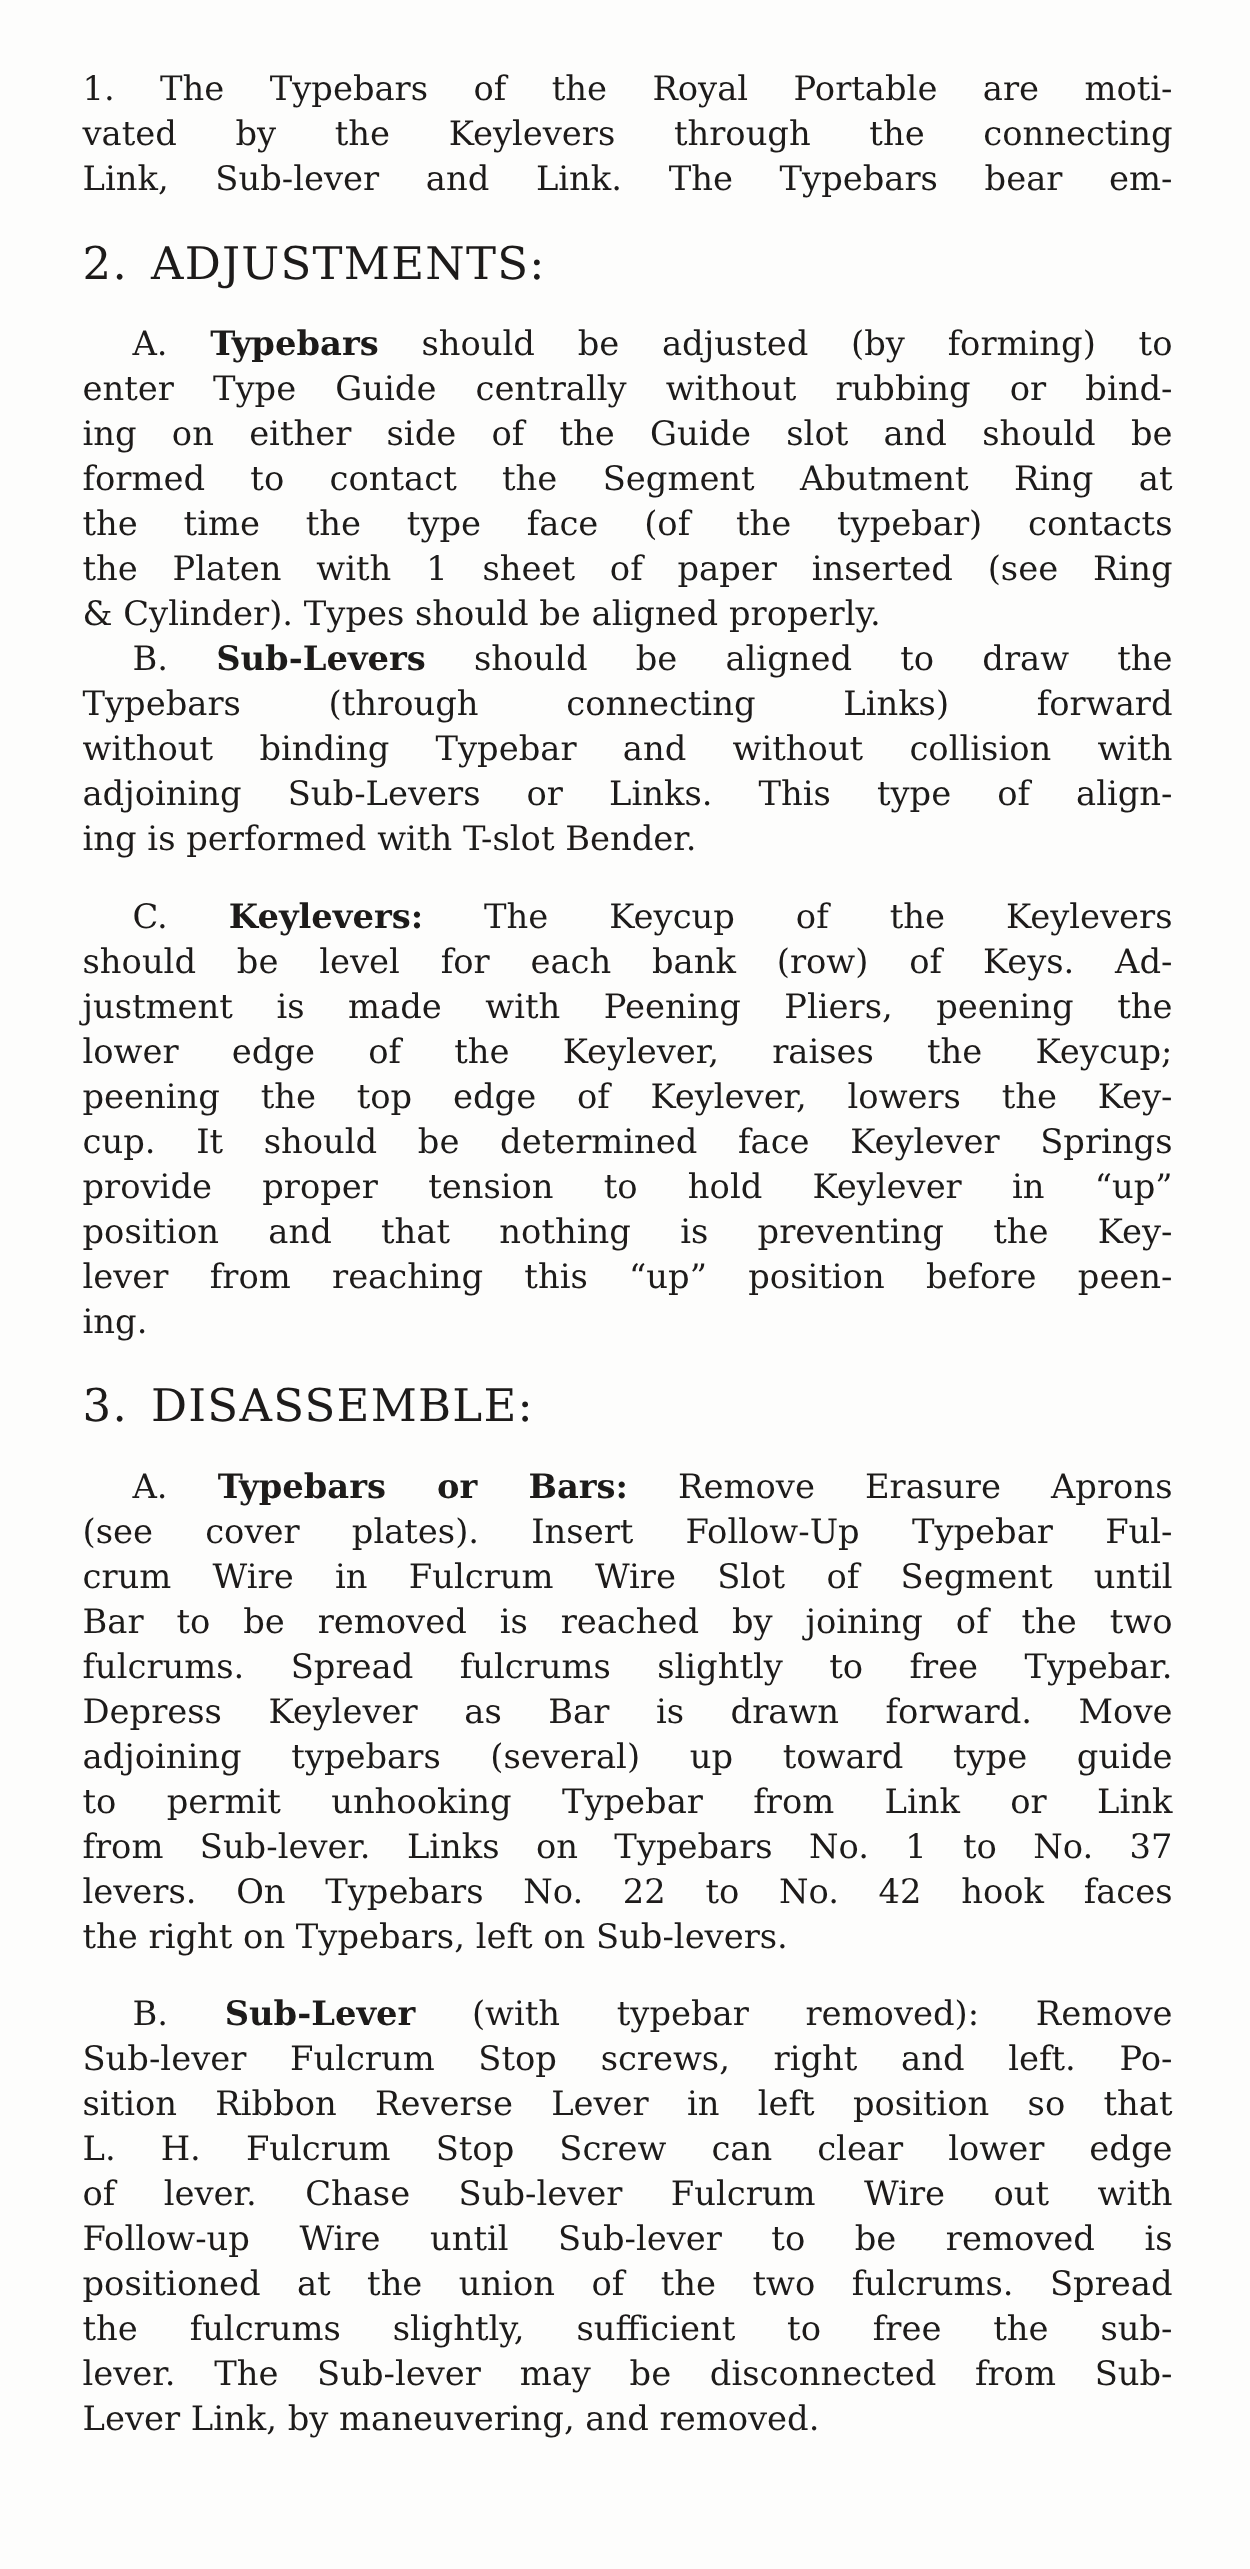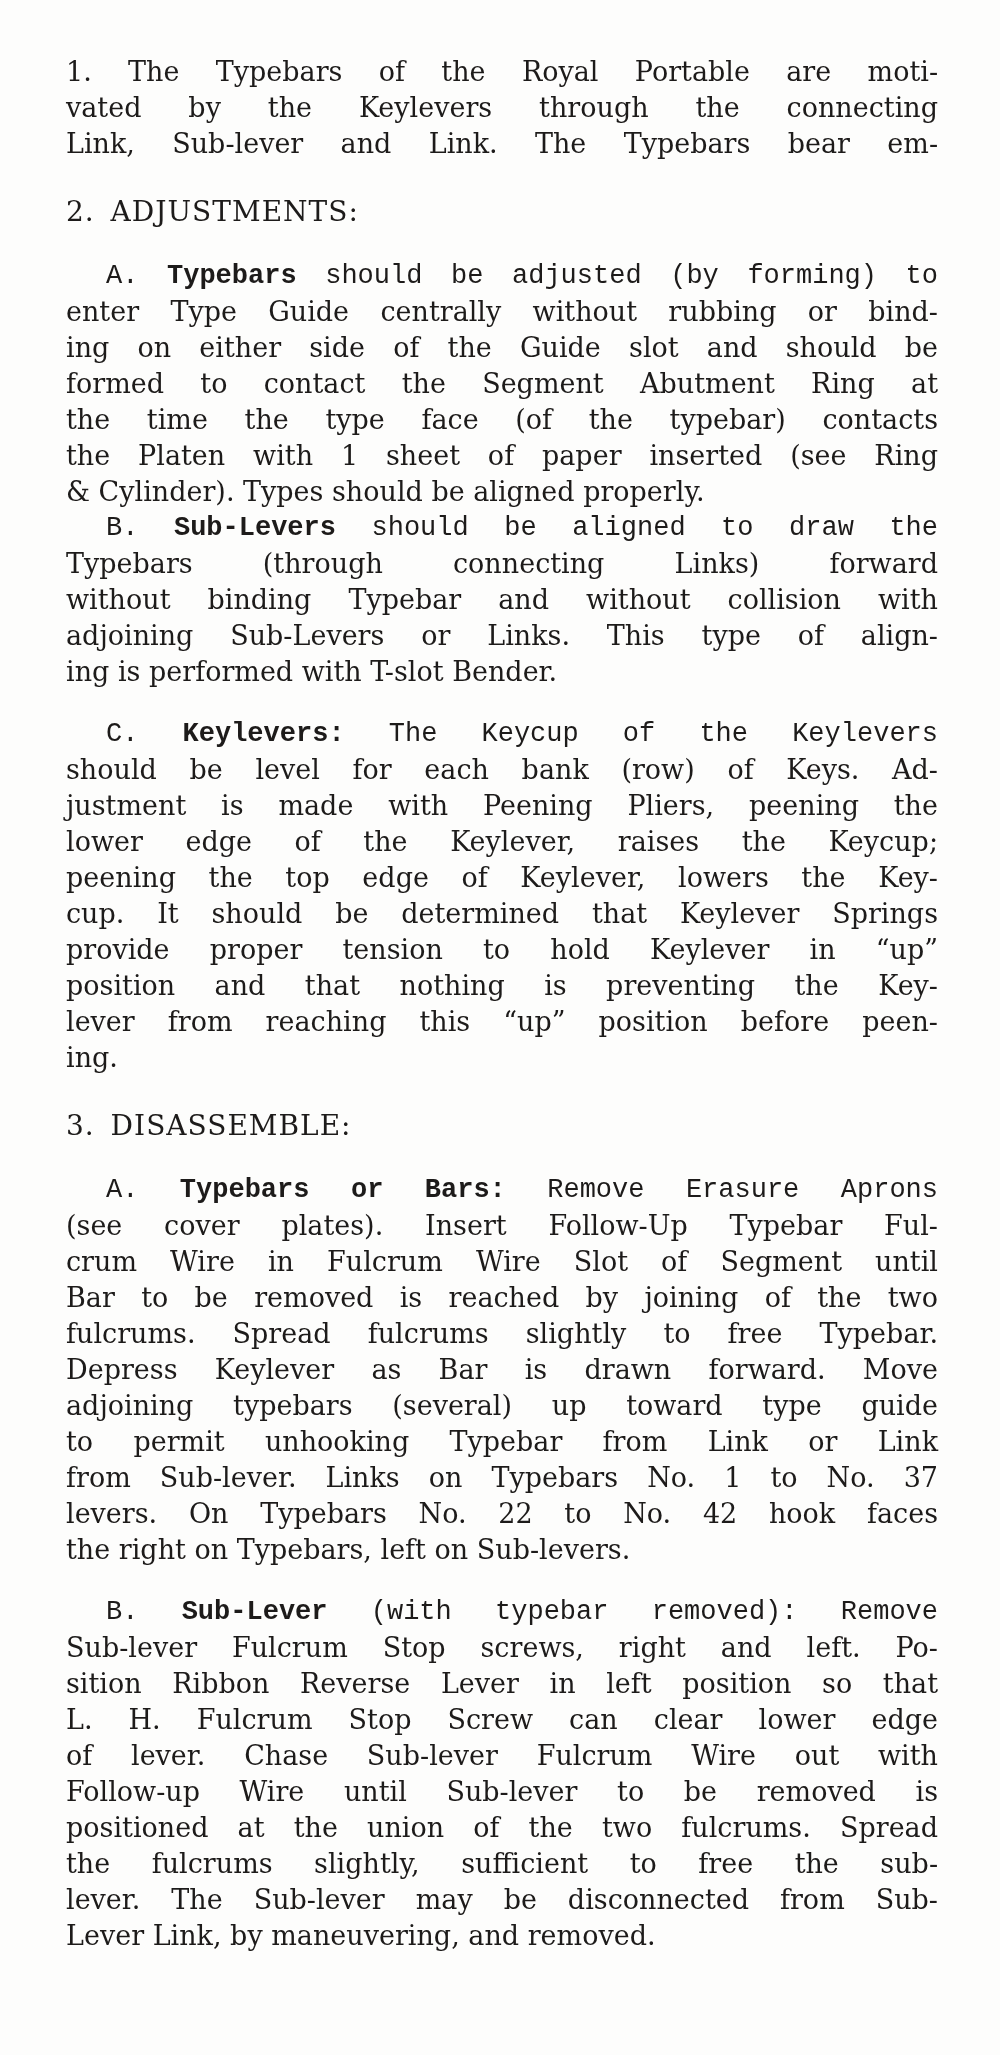--- a/index.html
+++ b/index.html
@@ -24,31 +24,31 @@
     font-size: 27px;
     line-height: 36px;
     filter: blur(0.2px);
   }
   .para { margin-top: 26px; }
   .para.tight { margin-top: 0; }
   .para:first-child { margin-top: 0; }
   .heading {
     margin-top: 32px;
     margin-bottom: 28px;
-    font-size: 28px;
+    font-size: 36px;
     letter-spacing: 1px;
     word-spacing: 6px;
   }
   .line {
     text-align: justify;
     text-align-last: justify;
     white-space: normal;
   }
   .line.last { text-align-last: left; }
-  .line.indent { padding-left: 40px; font-family: Liberation Mono, monospace; }
+  .line.indent { padding-left: 40px; }
   .b { font-weight: bold; }
 </style>
 </head>
 <body>
 
 <div class="page" style="background: rgb(253, 253, 252);">
   <div class="content" style="color: rgb(29, 27, 26);">
       <div class="para">
         <div class="line"><span>1. The Typebars of the Royal Portable are moti-</span></div>
         <div class="line"><span>vated by the Keylevers through the connecting</span></div>
@@ -70,21 +70,21 @@
         <div class="line"><span>without binding Typebar and without collision with</span></div>
         <div class="line"><span>adjoining Sub-Levers or Links. This type of align-</span></div>
         <div class="line last"><span>ing is performed with T-slot Bender.</span></div>
       </div>
       <div class="para">
         <div class="line indent"><span>C. </span><span class="b">Keylevers:</span><span> The Keycup of the Keylevers</span></div>
         <div class="line"><span>should be level for each bank (row) of Keys. Ad-</span></div>
         <div class="line"><span>justment is made with Peening Pliers, peening the</span></div>
         <div class="line"><span>lower edge of the Keylever, raises the Keycup;</span></div>
         <div class="line"><span>peening the top edge of Keylever, lowers the Key-</span></div>
-        <div class="line"><span>cup. It should be determined that Keylever Springs</span></div>
+        <div class="line"><span>cup. It should be determined face Keylever Springs</span></div>
         <div class="line"><span>provide proper tension to hold Keylever in “up”</span></div>
         <div class="line"><span>position and that nothing is preventing the Key-</span></div>
         <div class="line"><span>lever from reaching this “up” position before peen-</span></div>
         <div class="line last"><span>ing.</span></div>
       </div>
       <div class="heading">3. DISASSEMBLE:</div>
       <div class="para">
         <div class="line indent"><span>A. </span><span class="b">Typebars or Bars:</span><span> Remove Erasure Aprons</span></div>
         <div class="line"><span>(see cover plates). Insert Follow-Up Typebar Ful-</span></div>
         <div class="line"><span>crum Wire in Fulcrum Wire Slot of Segment until</span></div>

